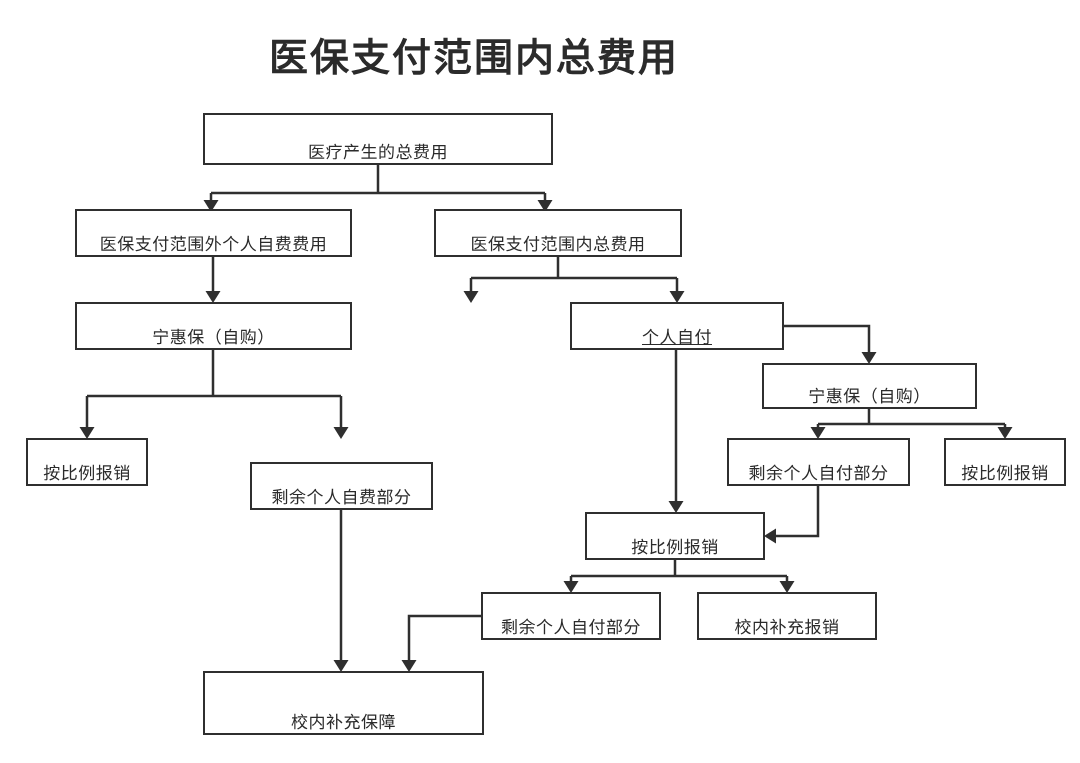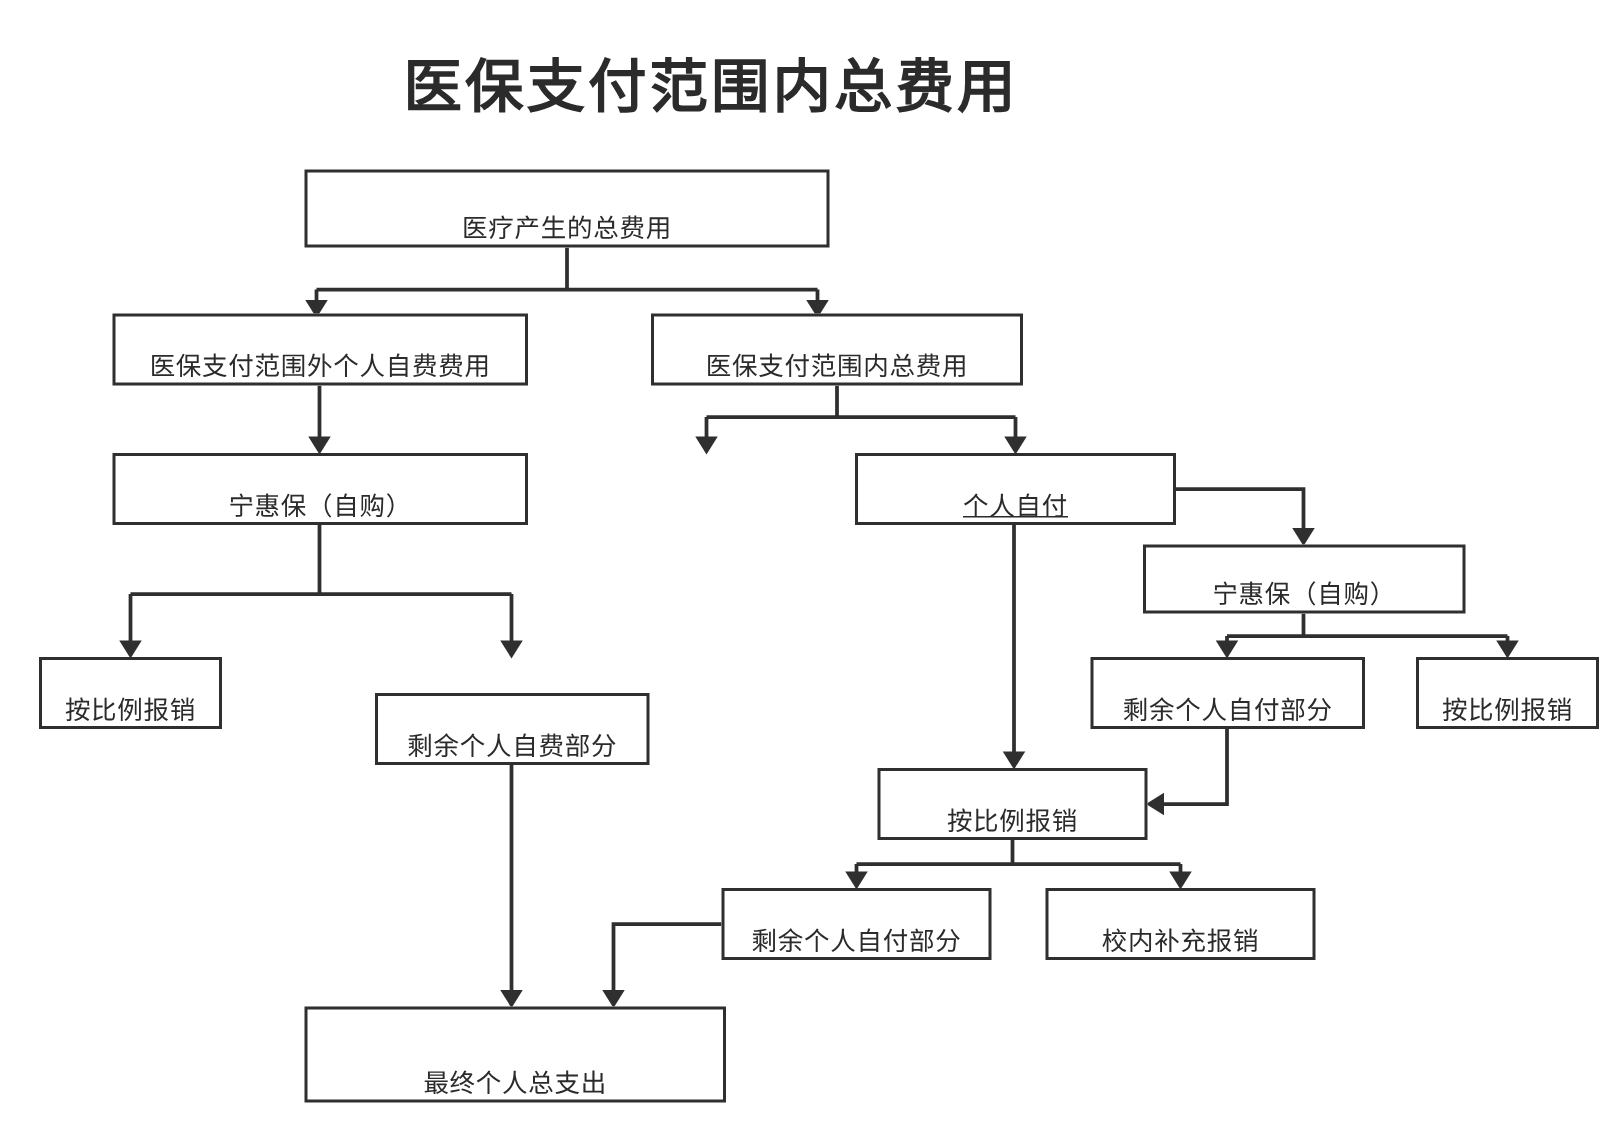--- a/index.html
+++ b/index.html
@@ -183,16 +183,16 @@
 
   <div class="node" style="left:481px; top:592px; width:180px; height:48px;">
     <span class="node-label">剩余个人自付部分</span>
   </div>
 
   <div class="node" style="left:697px; top:592px; width:180px; height:48px;">
     <span class="node-label">校内补充报销</span>
   </div>
 
   <div class="node" style="left:203px; top:671px; width:281px; height:64px;">
-    <span class="node-label">最终个人总支出</span>
+    <span class="node-label">校内补充保障</span>
   </div>
 
 </div>
 
 </body></html>

